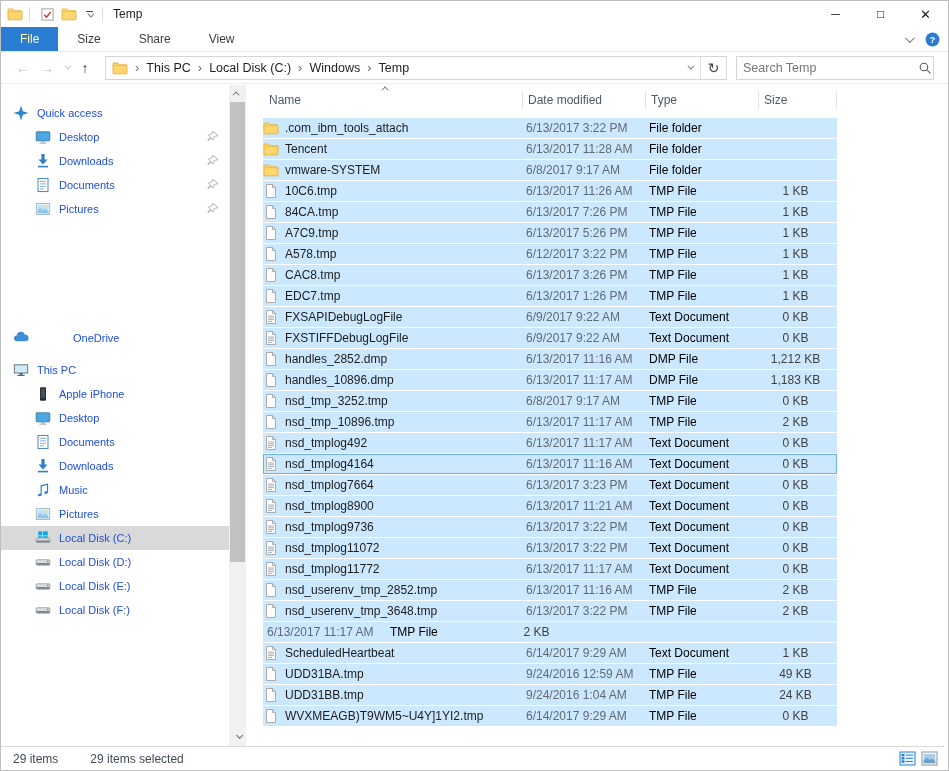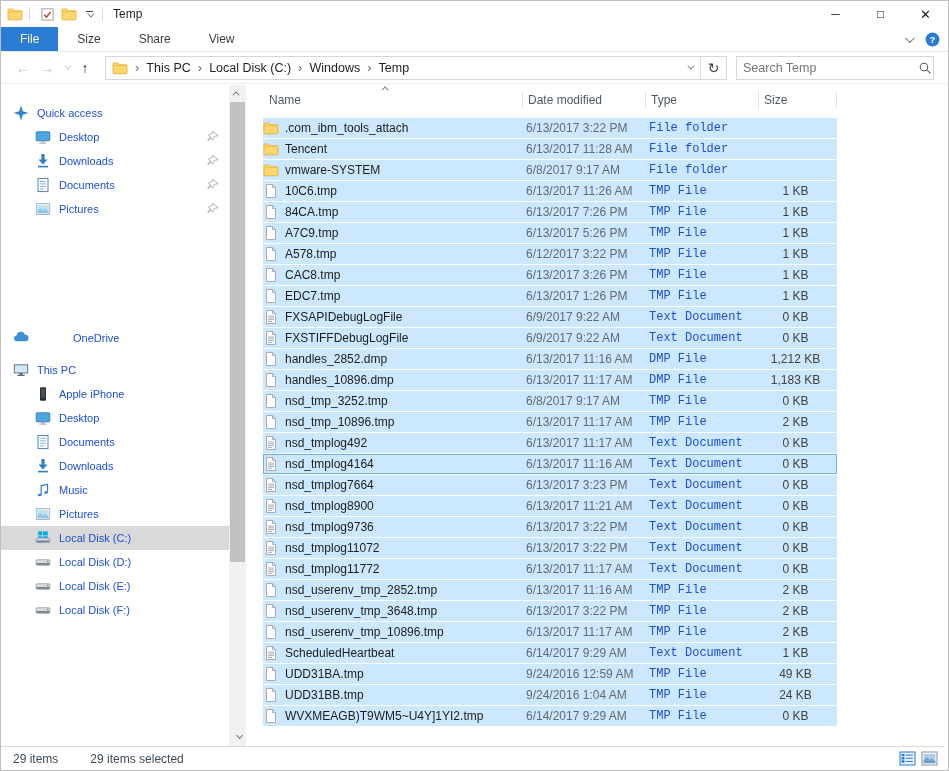--- a/index.html
+++ b/index.html
@@ -76,21 +76,21 @@
   .h0 { width:259px; padding-left:6px; }
   .h1 { width:123px; }
   .h2 { width:113px; }
   .h3 { width:79px; }
 
   .rows { position:absolute; top:33px; left:17px; width:574px; }
   .frow { height:20px; margin-bottom:1px; display:flex; align-items:center; background:#cce8ff; }
   .frow.focused { box-shadow:inset 0 0 0 1px #6cb0e6; }
   .c-name { width:259px; display:flex; align-items:center; gap:6px; color:#1c1c1c; overflow:hidden; white-space:nowrap; }
   .c-date { width:123px; padding-left:4px; color:#616a72; }
-  .c-type { width:113px; padding-left:4px; color:#1d4ed8;font-family:Liberation Mono, monospace; }
+  .c-type { width:113px; padding-left:4px; color:#000000; }
   .c-size { width:79px; text-align:center; padding-right:4px; color:#404040; }
 
   .icon { display:inline-flex; width:16px; height:16px; align-items:center; justify-content:center; flex:0 0 16px; }
   .icon svg { display:block; }
 
   
   .statusbar { position:absolute; bottom:0; left:0; right:4px; height:24px; border-top:1px solid #d9d9d9; display:flex; align-items:center; padding:0 6px 0 12px; color:#3f4a56; }
   .status-sel { margin-left:32px; }
   .status-right { margin-left:auto; display:flex; align-items:center; gap:5px; }
   .view-btn { width:20px; height:18px; display:flex; align-items:center; justify-content:center; }
@@ -745,29 +745,20 @@
                   <path d="M9.5 1.5v3h3" fill="none" stroke="#a3a3a3" stroke-width=".9"></path>
                 </svg>
               </span>
               <span data-name="file-name">nsd_userenv_tmp_3648.tmp</span>
             </div>
             <div class="c-date" data-name="date-modified-cell">6/13/2017 3:22 PM</div>
             <div class="c-type" data-name="type-cell">TMP File</div>
             <div class="c-size" data-name="size-cell">2 KB</div>
           </div>
           <div class="frow" data-name="file-row-nsd-userenv-tmp-10896-tmp">
-            <div class="c-name" data-name="file-name-cell">
-              <span class="icon" data-name="file-icon">
-                <svg width="16" height="16" viewBox="0 0 16 16">
-                  <path d="M3.5 1.5h6l3 3v10h-9z" fill="#fff" stroke="#a3a3a3" stroke-width=".9"></path>
-                  <path d="M9.5 1.5v3h3" fill="none" stroke="#a3a3a3" stroke-width=".9"></path>
-                </svg>
-              </span>
-              <span data-name="file-name">nsd_userenv_tmp_10896.tmp</span>
-            </div>
             <div class="c-date" data-name="date-modified-cell">6/13/2017 11:17 AM</div>
             <div class="c-type" data-name="type-cell">TMP File</div>
             <div class="c-size" data-name="size-cell">2 KB</div>
           </div>
           <div class="frow" data-name="file-row-scheduledheartbeat">
             <div class="c-name" data-name="file-name-cell">
               <span class="icon" data-name="textdoc-icon">
                 <svg width="16" height="16" viewBox="0 0 16 16">
                   <path d="M3.5 1.5h6l3 3v10h-9z" fill="#fff" stroke="#a3a3a3" stroke-width=".9"></path>
                   <path d="M9.5 1.5v3h3" fill="none" stroke="#a3a3a3" stroke-width=".9"></path>

